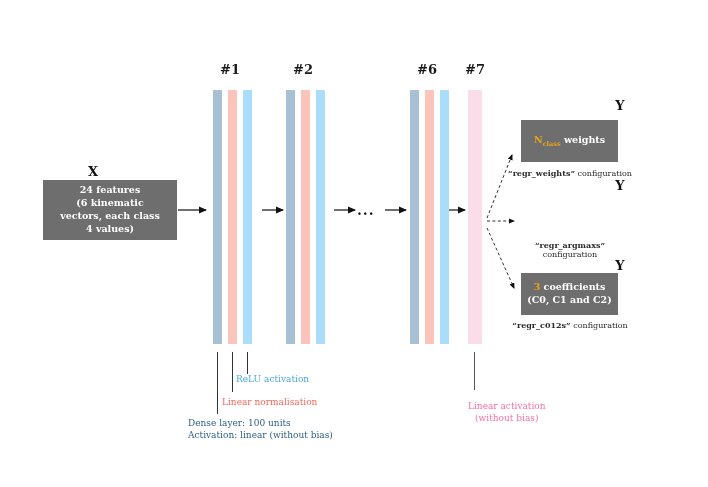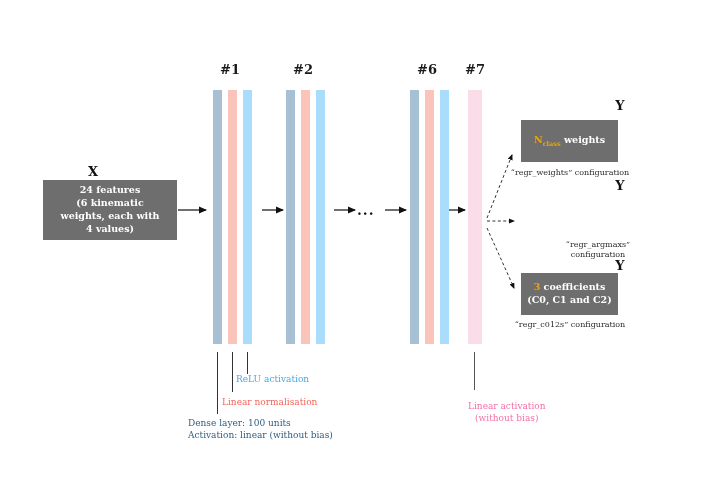--- a/index.html
+++ b/index.html
@@ -67,21 +67,21 @@
   
   .config-caption {
     position: absolute;
     font-family: "DejaVu Serif", "Liberation Serif", serif;
     font-size: 8px;
     color: #2b2b2b;
     text-align: center;
     line-height: 1.25;
     white-space: nowrap;
   }
-  .config-caption .cfg-name { font-weight: normal; }
+  .config-caption .cfg-name { font-weight: bold; }
 
   
   .annot {
     position: absolute;
     font-family: "DejaVu Serif", "Liberation Serif", serif;
     font-size: 9px;
     line-height: 1.35;
     white-space: nowrap;
   }
   .annot-relu   { color: #4aa8e0; }
@@ -142,21 +142,21 @@
 
     <line x1="487" y1="228" x2="514" y2="288" stroke="#333333" stroke-width="1" stroke-dasharray="3,2.4" marker-end="url(#ah-small)"></line>
   </svg>
 
   <div class="abs axis-marker" style="left:73px; top:164px; width:40px;">X</div>
 
   <div class="grey-box" style="left:43px; top:180px; width:134px; height:60px;">
     <div>
       <div>24 features</div>
       <div>(6 kinematic</div>
-      <div>weights, each with</div>
+      <div>vectors, each class</div>
       <div>4 values)</div>
     </div>
   </div>
 
   <div class="abs layer-label" style="left:210px; top:62px; width:40px;">#1</div>
   <div class="abs layer-label" style="left:283px; top:62px; width:40px;">#2</div>
   <div class="abs layer-label" style="left:407px; top:62px; width:40px;">#6</div>
   <div class="abs layer-label" style="left:455px; top:62px; width:40px;">#7</div>
 
   <div class="bar bar-dense" style="left:213px;"></div>
@@ -203,21 +203,21 @@
     </div>
   </div>
 
   <div class="config-caption" style="left:500px; top:168px; width:140px;">
     <span class="cfg-name">“regr_weights”</span><span> configuration</span>
   </div>
 
   <div class="abs axis-marker" style="left:600px; top:178px; width:40px;">Y</div>
 
 
-  <div class="config-caption" style="left:528px; top:240px; width:140px;">
+  <div class="config-caption" style="left:500px; top:240px; width:140px;">
     <div class="cfg-name">“regr_argmaxs”</div>
     <div>configuration</div>
   </div>
 
   <div class="abs axis-marker" style="left:600px; top:258px; width:40px;">Y</div>
 
   <div class="grey-box" style="left:521px; top:273px; width:97px; height:42px;">
     <div>
       <div>
         <span class="accent">3</span><span> coefficients</span>

